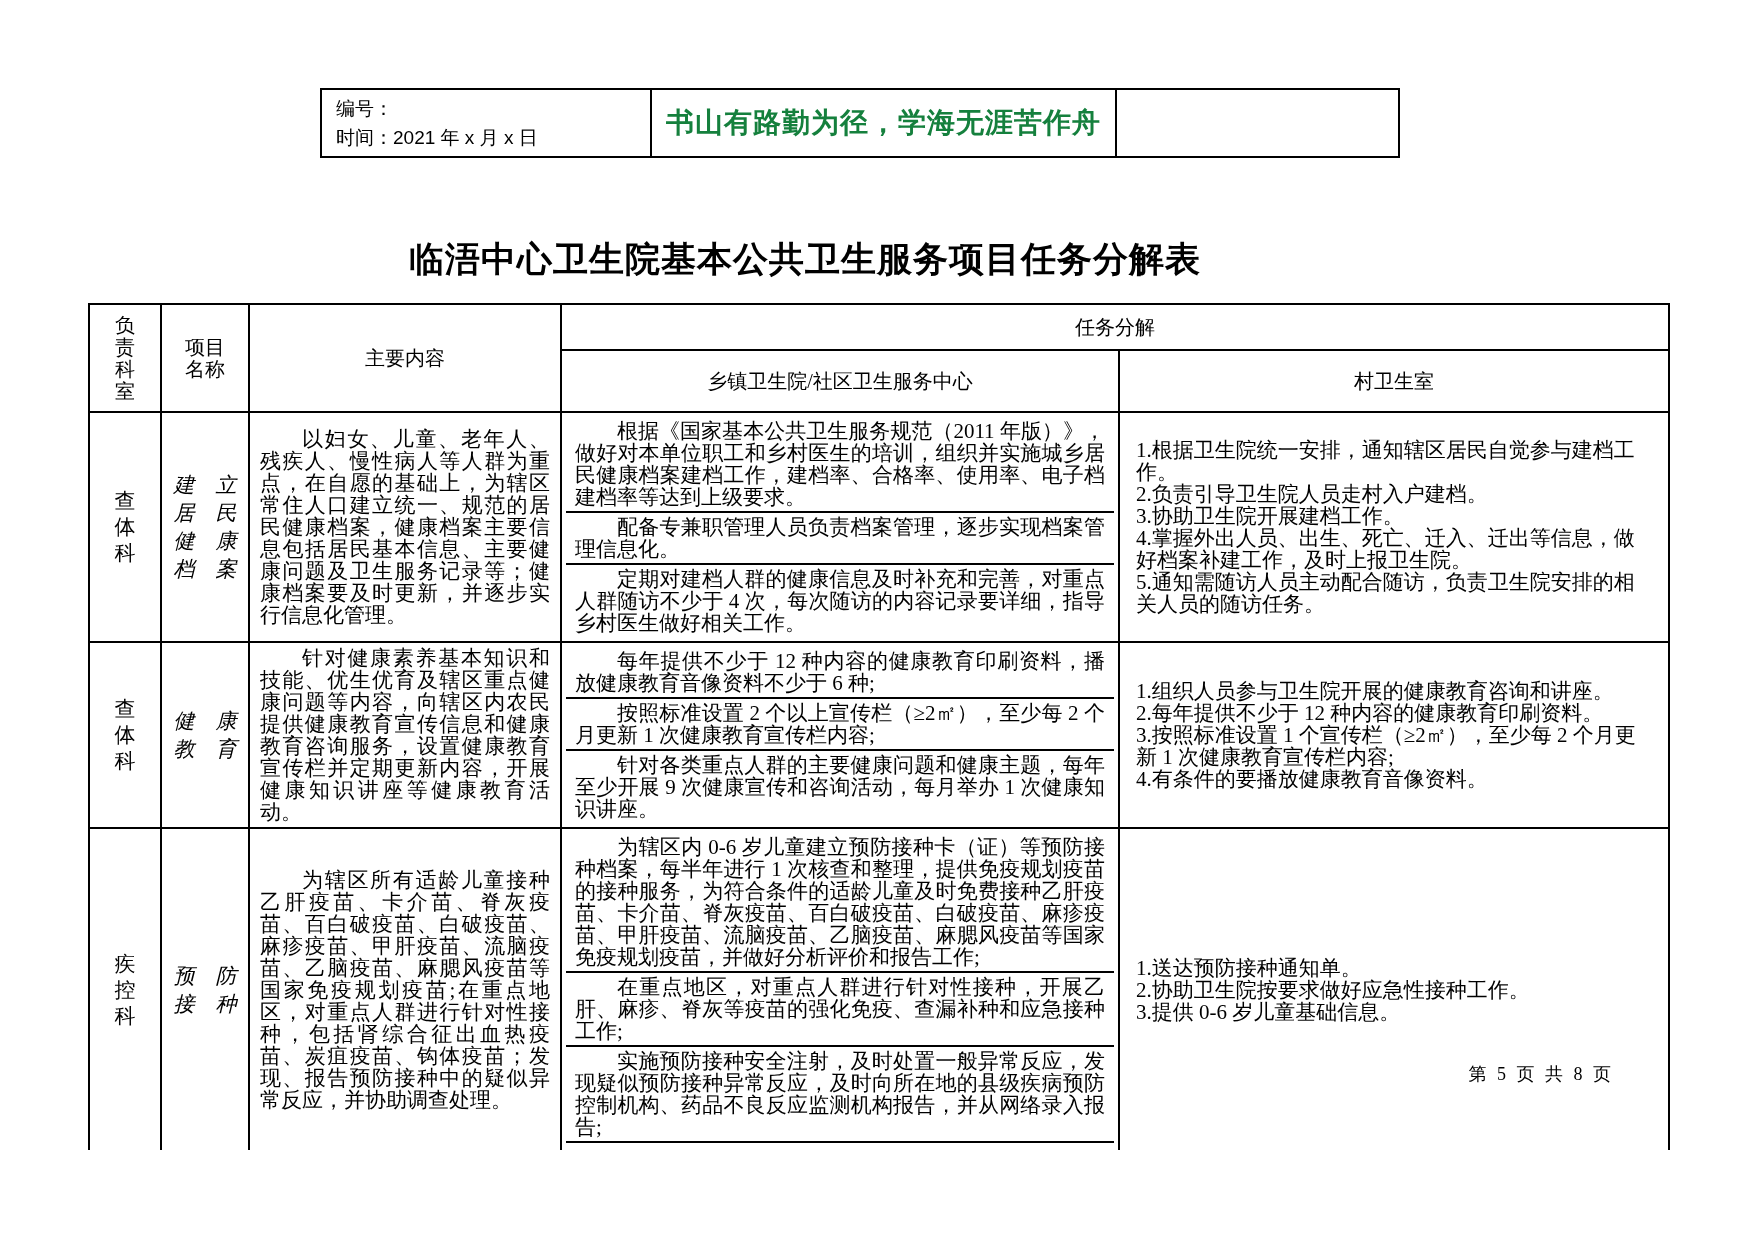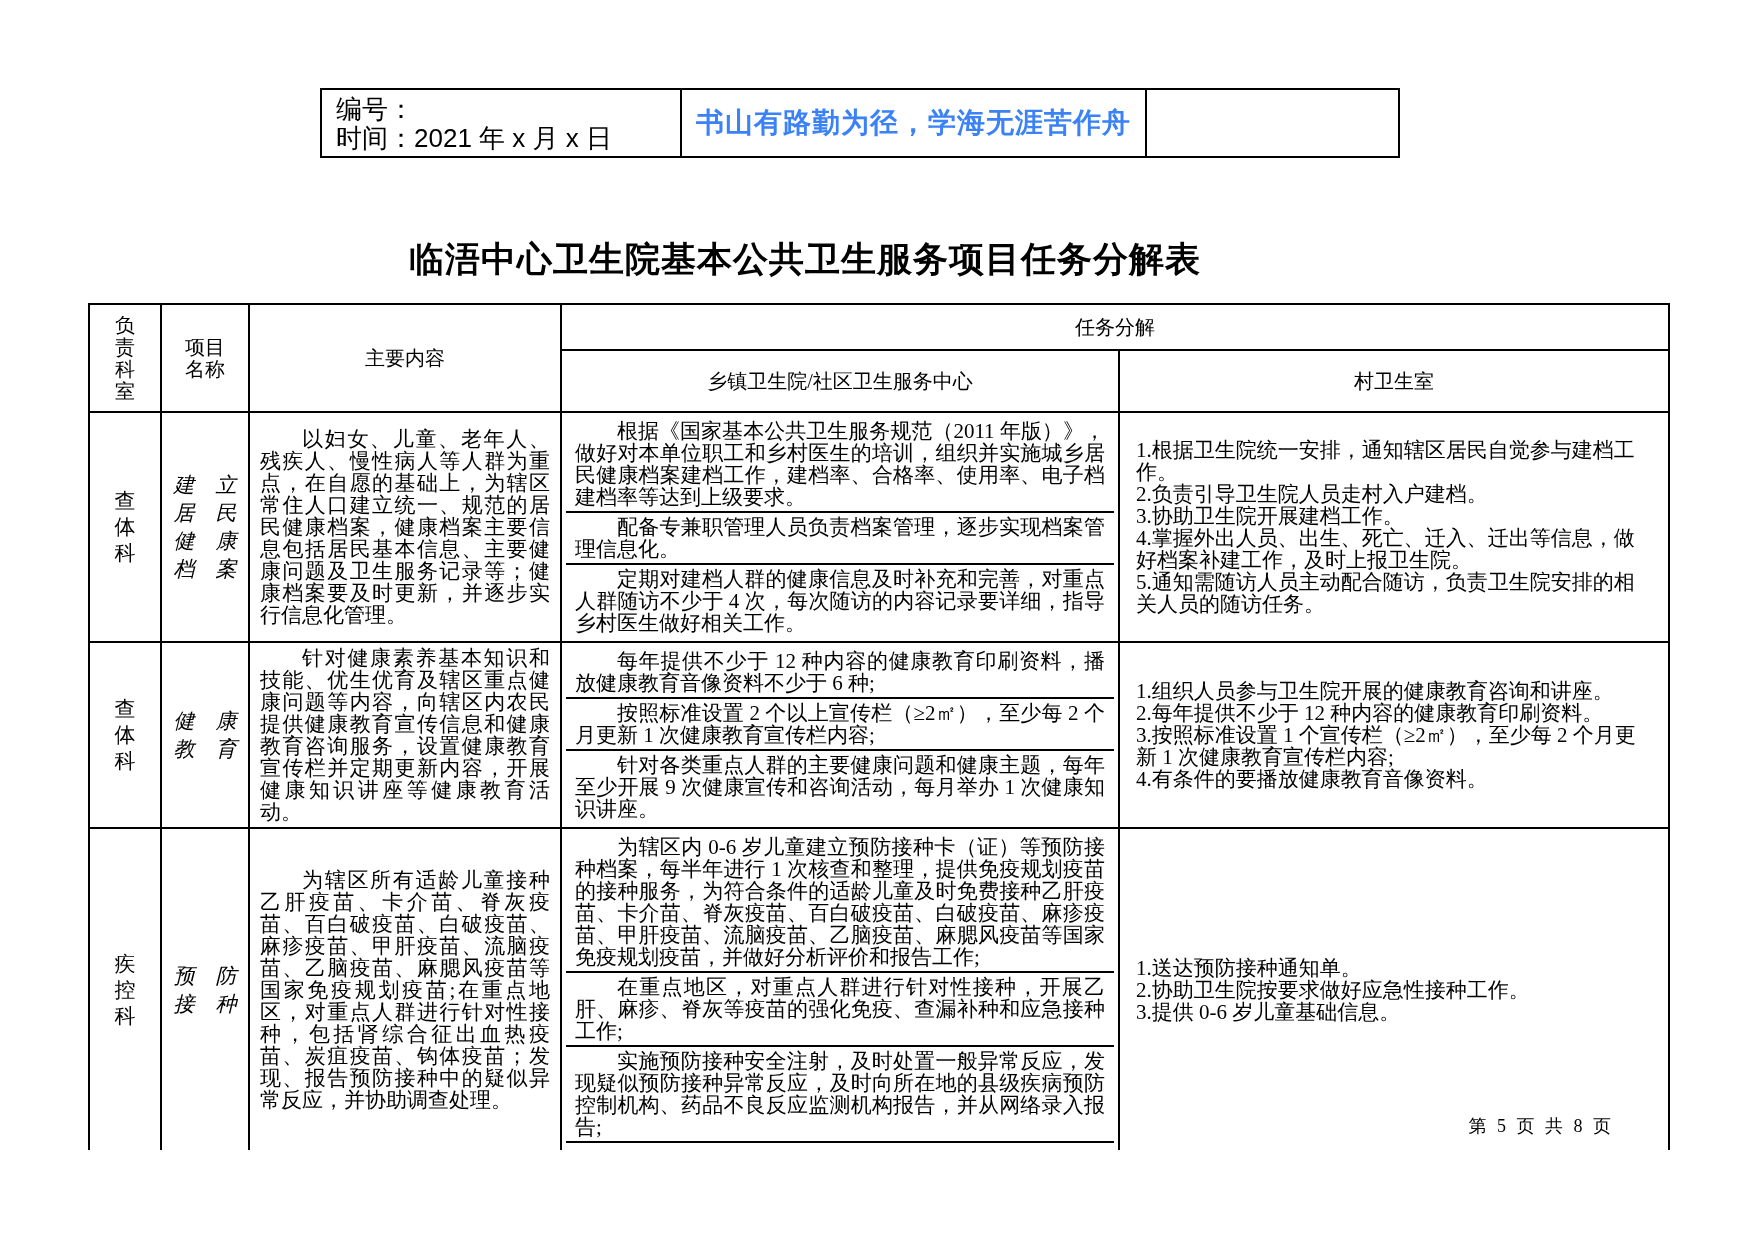--- a/index.html
+++ b/index.html
@@ -17,26 +17,26 @@
   .header-box {
     position:absolute; left:320px; top:88px;
     width:1080px; height:70px;
     display:flex;
     border:2px solid #000;
     box-sizing:border-box;
     background:#fff;
   }
   .hb-cell { box-sizing:border-box; }
   .hb-left {
-    width:360px;
+    width:330px;
     border-right:2px solid #000;
     padding:9px 14px;
     display:flex; flex-direction:column; justify-content:center; gap:3px;
     font-family:"Liberation Sans","DejaVu Sans",sans-serif;
-    font-size:26px; line-height:26px;
+    font-size:19px; line-height:26px;
   }
   .hb-mid {
     width:465px;
     border-right:2px solid #000;
     display:flex; align-items:center; justify-content:center;
     font-size:28px; font-weight:bold;
     color:#ff0000;
     letter-spacing:1px;
   }
   .hb-right {
@@ -91,36 +91,36 @@
 
   td.village .list { padding:4px 16px; white-space:pre-line; text-align:left; }
 
   
   tr.last td { border-bottom:none; }
   tr.last td.township { padding-bottom:7px; }
   tr.last td.township .subcell:last-child { border-bottom:2px solid #000; }
 
   
   .footer {
-    position:absolute; top:1114px; right:140px;
+    position:absolute; top:1062px; right:140px;
     font-size:18px; letter-spacing:3px;
   }
 </style>
 </head>
 <body>
 
 <div class="page">
 
   <div class="header-box">
     <div class="hb-cell hb-left">
       <div>编号：</div>
       <div>时间：2021 年 x 月 x 日</div>
     </div>
     <div class="hb-cell hb-mid">
-      <span style="color: #3b82f6;">书山有路勤为径，学海无涯苦作舟</span>
+      <span style="color: #15803d;">书山有路勤为径，学海无涯苦作舟</span>
     </div>
   </div>
 
   <h1 class="doc-title">临浯中心卫生院基本公共卫生服务项目任务分解表</h1>
 
   <table class="main-table">
     <colgroup>
       <col style="width:72px">
       <col style="width:88px">
       <col style="width:312px">

